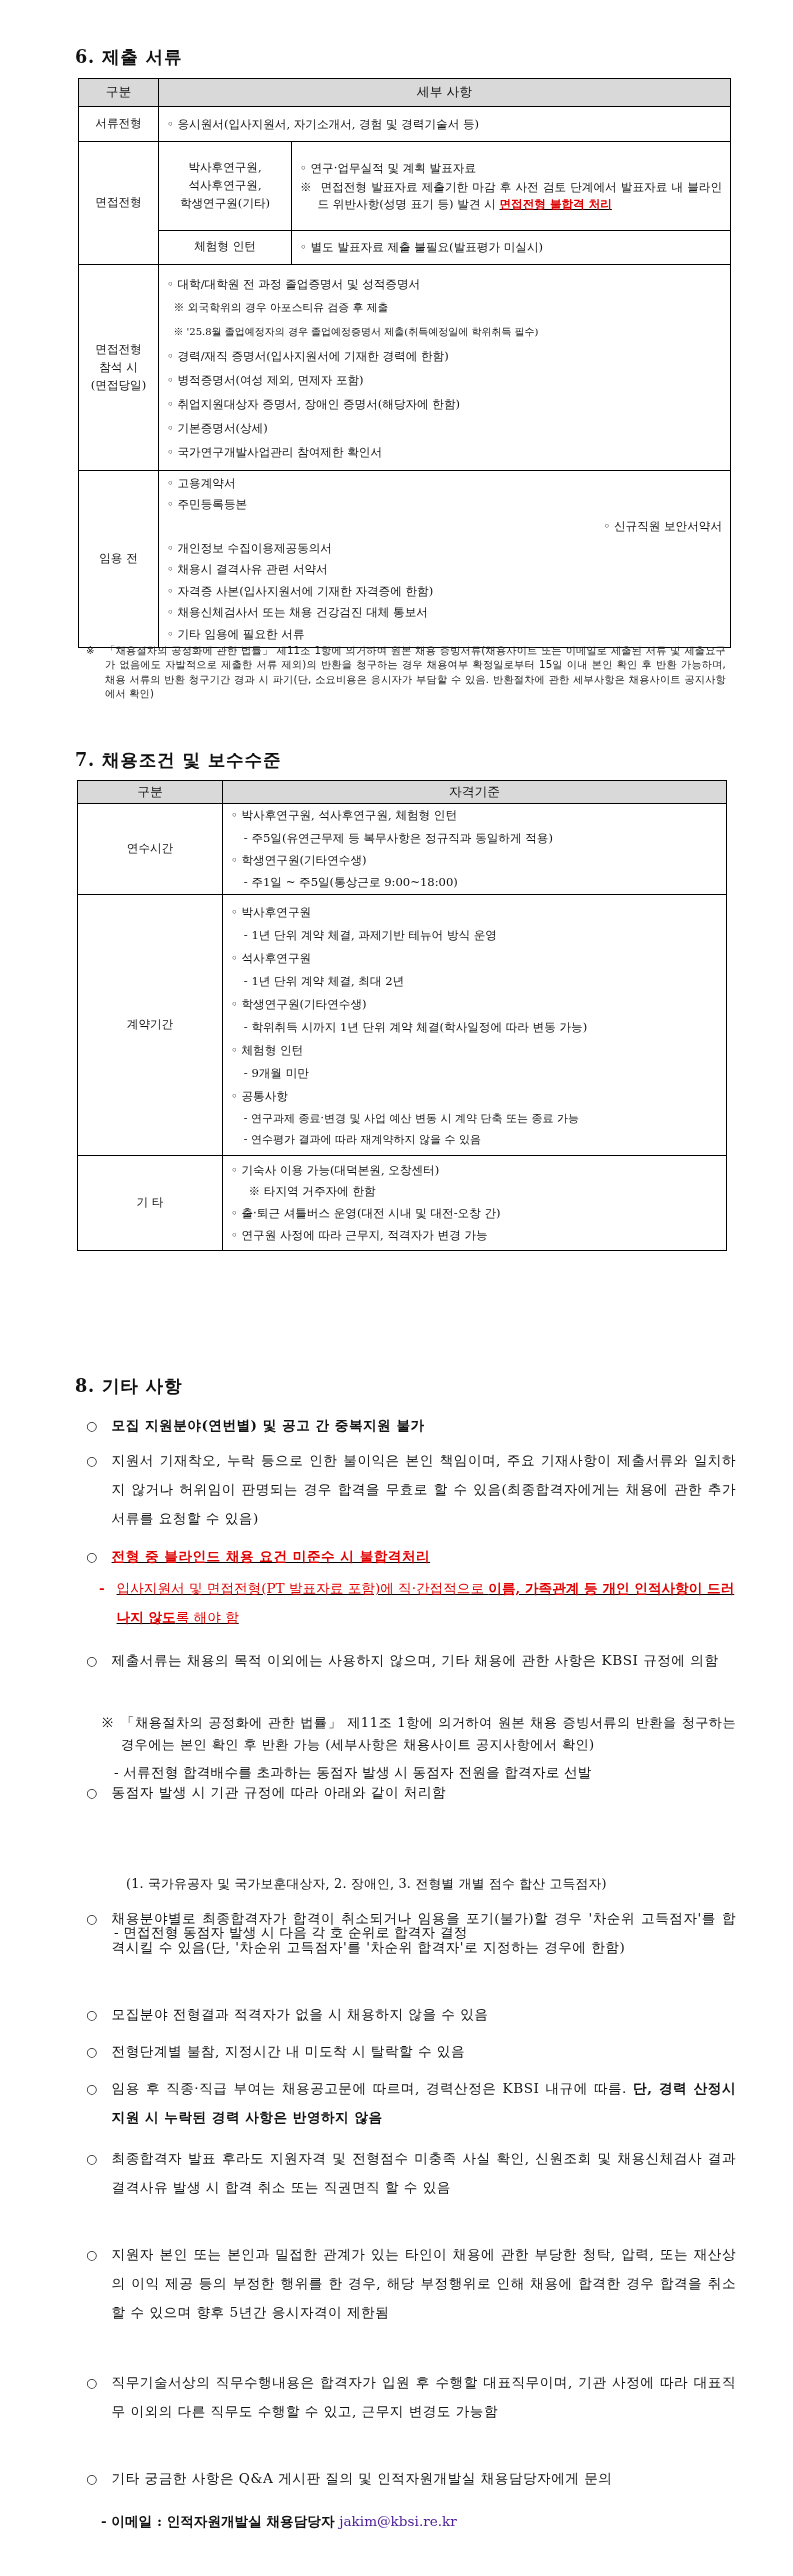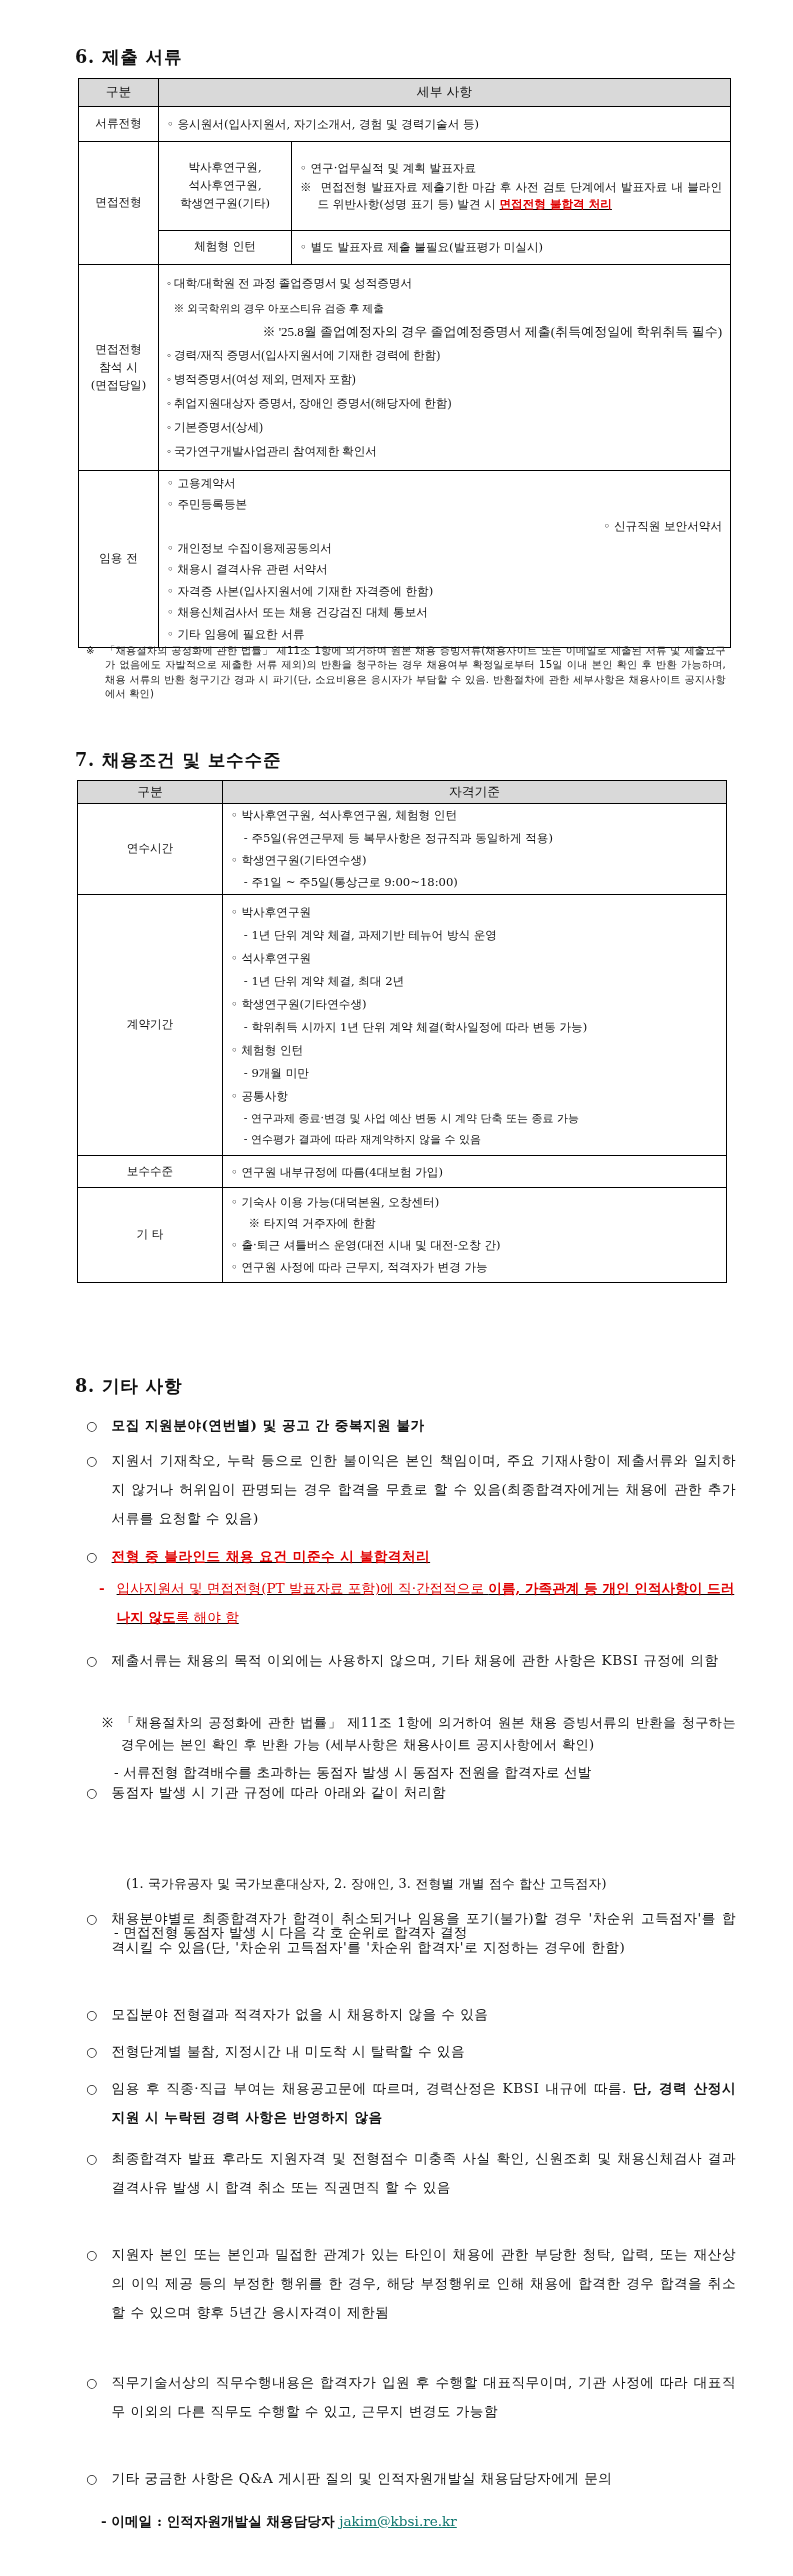--- a/index.html
+++ b/index.html
@@ -36,21 +36,21 @@
   .redline { color:#e00000; font-weight:bold; text-decoration:underline; text-decoration-color:#000; }
   .redsub { position:absolute; left:99px; width:637px; color:#e00000; font-size:13.6px; }
   .redsub .dash { position:absolute; left:0; top:0; line-height:29px; font-weight:bold; }
   .redsub .txt { margin-left:17.6px; line-height:29px; text-decoration:underline; text-decoration-color:#000; }
   .redsub b { font-weight:bold; }
   .subline { position:absolute; left:110px; width:632px; font-size:13.6px; line-height:29px; letter-spacing:0.2px; }
   .notep { position:absolute; left:102px; width:634px; font-size:13.2px; line-height:22.4px; }
   .notep .mark { position:absolute; left:0; top:0; }
   .notep .txt { margin-left:19px; text-align:justify; letter-spacing:0.4px; }
   .email-line { position:absolute; left:101px; font-size:13.6px; font-weight:bold; line-height:29px; }
-  .email-link { color:#0f766e; text-decoration:underline; font-weight:normal; }
+  .email-link { color:#4c1d95; font-weight:normal; }
 </style>
 </head>
 <body>
 
 <div class="page">
 
   <div class="sec-title" style="top:45px;">6. 제출 서류</div>
 
   <table class="doc" style="left:78px; top:78px; width:653px;">
     <colgroup>
@@ -86,24 +86,24 @@
       <td class="body">
             <div class="ln">◦ 별도 발표자료 제출 불필요(발표평가 미실시)</div>
           </td>
     </tr>
     <tr style="height:206px;">
       <td class="cat">
         <div>면접전형</div>
         <div>참석 시</div>
         <div>(면접당일)</div>
       </td>
-      <td colspan="2" class="body" style="padding:1.6px 8px;font-family:Liberation Serif, serif;">
+      <td colspan="2" class="body" style="padding:1.6px 8px;">
         <div class="ln">◦ 대학/대학원 전 과정 졸업증명서 및 성적증명서</div>
         <div class="ln note" style="font-size:10.8px;">※ 외국학위의 경우 아포스티유 검증 후 제출</div>
-        <div class="ln note" style="font-size:13px;text-align:right;">※ '25.8월 졸업예정자의 경우 졸업예정증명서 제출(취득예정일에 학위취득 필수)</div>
+        <div class="ln note" style="font-size:10px;">※ '25.8월 졸업예정자의 경우 졸업예정증명서 제출(취득예정일에 학위취득 필수)</div>
         <div class="ln">◦ 경력/재직 증명서(입사지원서에 기재한 경력에 한함)</div>
         <div class="ln">◦ 병적증명서(여성 제외, 면제자 포함)</div>
         <div class="ln">◦ 취업지원대상자 증명서, 장애인 증명서(해당자에 한함)</div>
         <div class="ln">◦ 기본증명서(상세)</div>
         <div class="ln">◦ 국가연구개발사업관리 참여제한 확인서</div>
       </td>
     </tr>
     <tr style="height:174px;">
       <td class="cat">임용 전</td>
       <td colspan="2" class="body" style="padding:1.6px 8px;">
@@ -155,26 +155,20 @@
         <div class="ln sub" style="line-height:23px;">- 1년 단위 계약 체결, 최대 2년</div>
         <div class="ln" style="line-height:23px;">◦ 학생연구원(기타연수생)</div>
         <div class="ln sub" style="line-height:23px;">- 학위취득 시까지 1년 단위 계약 체결(학사일정에 따라 변동 가능)</div>
         <div class="ln" style="line-height:23px;">◦ 체험형 인턴</div>
         <div class="ln sub" style="line-height:23px;">- 9개월 미만</div>
         <div class="ln" style="line-height:23px;">◦ 공통사항</div>
         <div class="ln sub" style="line-height:21px; font-size:11px;">- 연구과제 종료·변경 및 사업 예산 변동 시 계약 단축 또는 종료 가능</div>
         <div class="ln sub" style="line-height:21px; font-size:11px;">- 연수평가 결과에 따라 재계약하지 않을 수 있음</div>
       </td>
     </tr>
-    <tr style="height:32px;">
-      <td class="cat">보수수준</td>
-      <td class="body" style="padding:0 8px;">
-            <div class="ln">◦ 연구원 내부규정에 따름(4대보험 가입)</div>
-          </td>
-    </tr>
     <tr style="height:95px;">
       <td class="cat">기 타</td>
       <td class="body" style="padding:3.2px 8px;">
         <div class="ln" style="line-height:21.6px;">◦ 기숙사 이용 가능(대덕본원, 오창센터)</div>
         <div class="ln" style="line-height:21.6px; padding-left:17.6px;">※ 타지역 거주자에 한함</div>
         <div class="ln" style="line-height:21.6px;">◦ 출·퇴근 셔틀버스 운영(대전 시내 및 대전-오창 간)</div>
         <div class="ln" style="line-height:21.6px;">◦ 연구원 사정에 따라 근무지, 적격자가 변경 가능</div>
       </td>
     </tr>
   </tbody>

